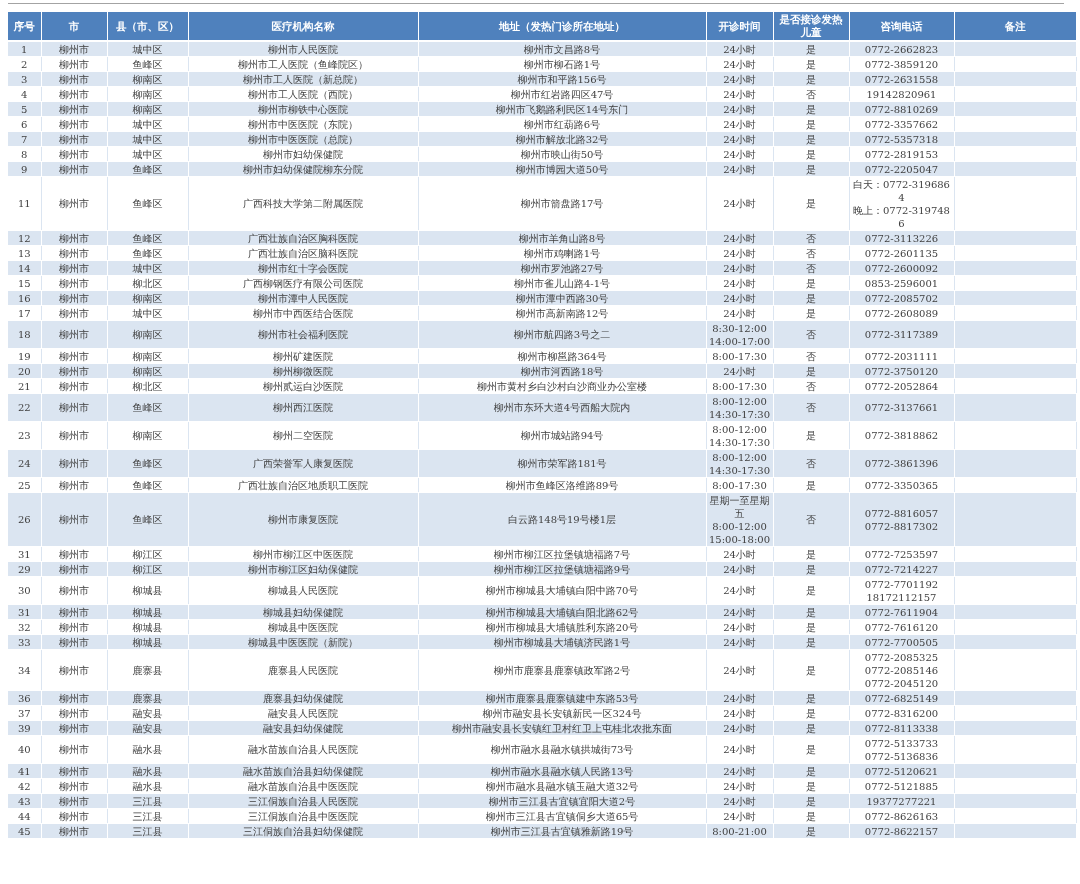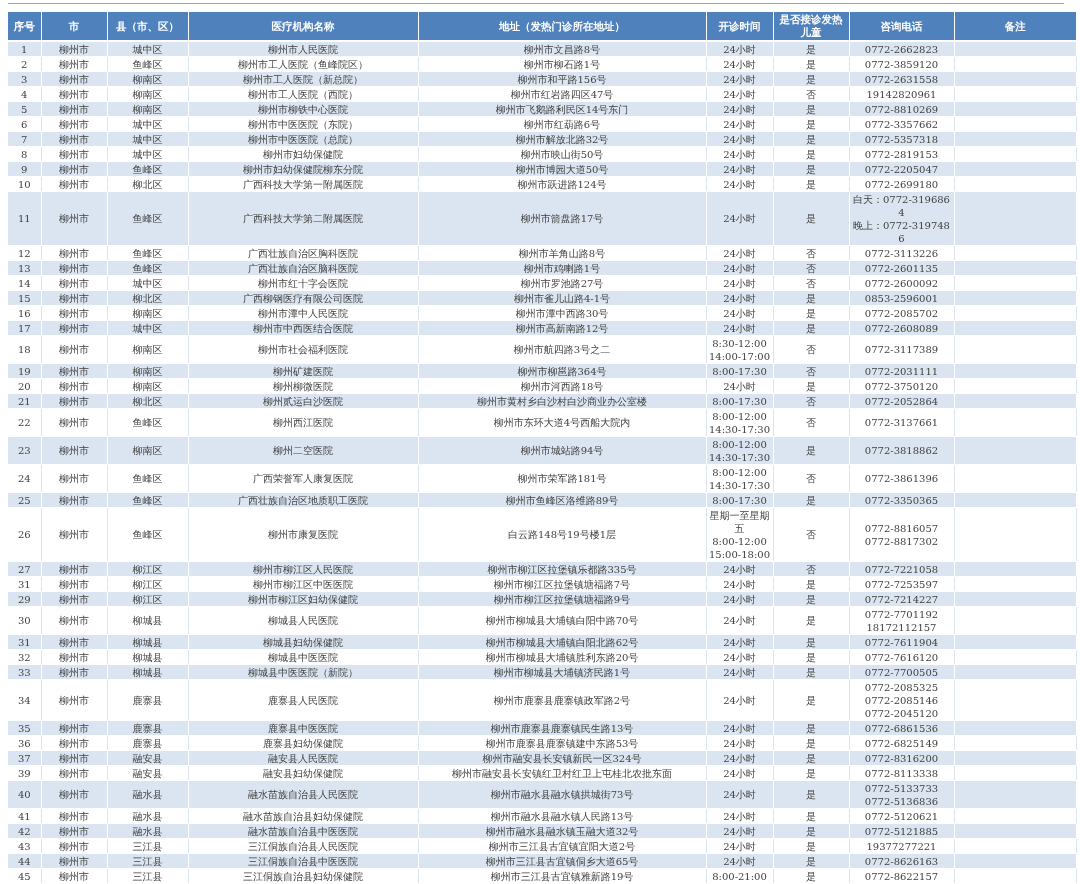--- a/index.html
+++ b/index.html
@@ -185,31 +185,20 @@
           <td>柳州市</td>
           <td>鱼峰区</td>
           <td>柳州市妇幼保健院柳东分院</td>
           <td>柳州市博园大道50号</td>
           <td>24小时</td>
           <td>是</td>
           <td>0772-2205047</td>
           <td></td>
         </tr>
         <tr>
-          <td>10</td>
-          <td>柳州市</td>
-          <td>柳北区</td>
-          <td>广西科技大学第一附属医院</td>
-          <td>柳州市跃进路124号</td>
-          <td>24小时</td>
-          <td>是</td>
-          <td>0772-2699180</td>
-          <td></td>
-        </tr>
-        <tr>
           <td>11</td>
           <td>柳州市</td>
           <td>鱼峰区</td>
           <td>广西科技大学第二附属医院</td>
           <td>柳州市箭盘路17号</td>
           <td>24小时</td>
           <td>是</td>
           <td>白天：0772-3196864
 晚上：0772-3197486</td>
           <td></td>
@@ -380,31 +369,20 @@
           <td>白云路148号19号楼1层</td>
           <td>星期一至星期五
 8:00-12:00
 15:00-18:00</td>
           <td>否</td>
           <td>0772-8816057
 0772-8817302</td>
           <td></td>
         </tr>
         <tr>
-          <td>27</td>
-          <td>柳州市</td>
-          <td>柳江区</td>
-          <td>柳州市柳江区人民医院</td>
-          <td>柳州市柳江区拉堡镇乐都路335号</td>
-          <td>24小时</td>
-          <td>否</td>
-          <td>0772-7221058</td>
-          <td></td>
-        </tr>
-        <tr>
           <td>31</td>
           <td>柳州市</td>
           <td>柳江区</td>
           <td>柳州市柳江区中医医院</td>
           <td>柳州市柳江区拉堡镇塘福路7号</td>
           <td>24小时</td>
           <td>是</td>
           <td>0772-7253597</td>
           <td></td>
         </tr>
@@ -468,31 +446,20 @@
           <td>34</td>
           <td>柳州市</td>
           <td>鹿寨县</td>
           <td>鹿寨县人民医院</td>
           <td>柳州市鹿寨县鹿寨镇政军路2号</td>
           <td>24小时</td>
           <td>是</td>
           <td>0772-2085325
 0772-2085146
 0772-2045120</td>
-          <td></td>
-        </tr>
-        <tr>
-          <td>35</td>
-          <td>柳州市</td>
-          <td>鹿寨县</td>
-          <td>鹿寨县中医医院</td>
-          <td>柳州市鹿寨县鹿寨镇民生路13号</td>
-          <td>24小时</td>
-          <td>是</td>
-          <td>0772-6861536</td>
           <td></td>
         </tr>
         <tr>
           <td>36</td>
           <td>柳州市</td>
           <td>鹿寨县</td>
           <td>鹿寨县妇幼保健院</td>
           <td>柳州市鹿寨县鹿寨镇建中东路53号</td>
           <td>24小时</td>
           <td>是</td>

